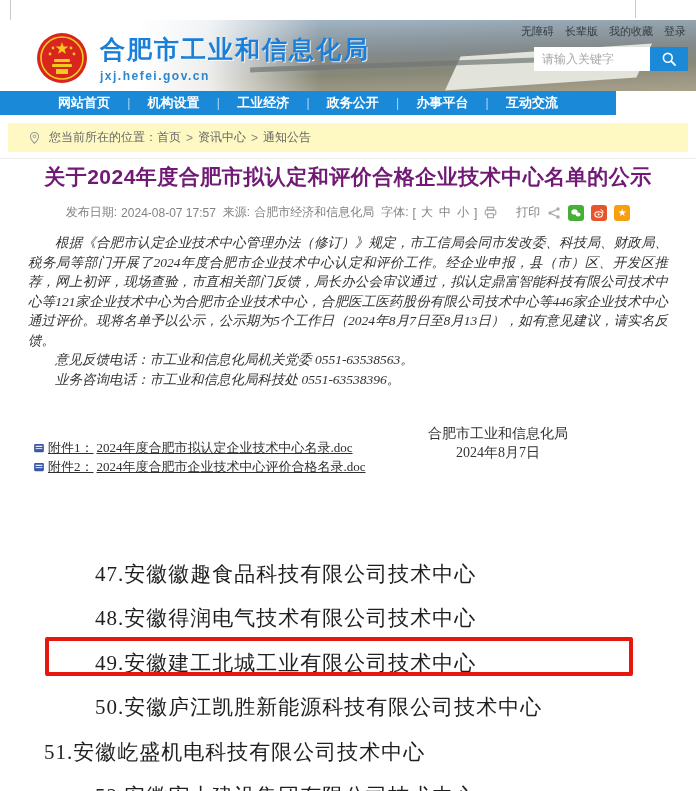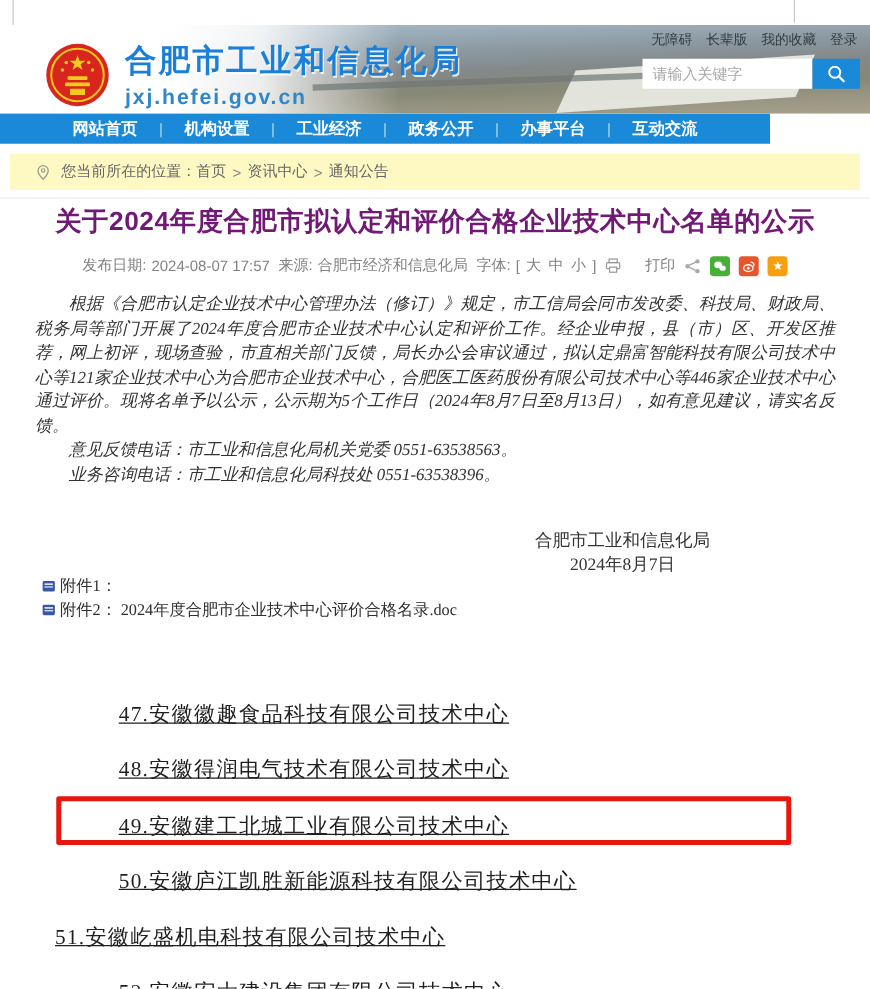--- a/index.html
+++ b/index.html
@@ -23,24 +23,24 @@
           transform:rotate(-2deg); opacity:.7; }
 
   .utility { position:absolute; top:4px; right:10px; display:flex; align-items:center; gap:11px;
              font-size:11px; color:#333c41; white-space:nowrap; }
   .utility span { cursor:pointer; }
   .utility .u-date { cursor:default; }
 
   .brand { position:absolute; left:36px; top:12px; display:flex; align-items:center; gap:12px; }
   .brand-text .site-name { font-size:25px; font-weight:bold; color:#1a7fd8; letter-spacing:2px;
                            text-shadow:1px 1px 0 rgba(255,255,255,.8); }
-  .brand-text .site-url  { font-size:17px; font-weight:bold; color:#2e86cc; letter-spacing:1.5px; margin-top:3px; }
+  .brand-text .site-url  { font-size:12px; font-weight:bold; color:#2e86cc; letter-spacing:1.5px; margin-top:3px; }
 
   .search { position:absolute; right:8px; top:27px; display:flex; height:24px; }
-  .search input { width:136px; height:24px; border:none; outline:none; background:#fff;
+  .search input { width:116px; height:24px; border:none; outline:none; background:#fff;
                   font-size:12px; padding:0 8px; color:#14532d; }
   .search input::placeholder { color:#a7a7a7; }
   .search button { width:38px; height:24px; border:none; background:#1a89d8; cursor:pointer;
                    display:flex; align-items:center; justify-content:center; }
 
   
   .nav { position:absolute; top:91px; left:0; width:616px; height:24px; background:#1a89d8;
          display:flex; align-items:center; justify-content:space-between; padding:0 58px; }
   .nav-item { color:#fff; font-size:13px; font-weight:bold; cursor:pointer; white-space:nowrap; }
   .nav-sep  { color:rgba(255,255,255,.65); font-size:12px; }
@@ -69,29 +69,29 @@
   .meta .print { display:flex; align-items:center; gap:19px; cursor:pointer; }
 
   .body-text { position:absolute; top:233px; left:28px; width:640px;
                font-family:"Liberation Serif", serif; font-size:13.5px; line-height:19.5px;
                color:#333; text-align:justify; }
   .body-text p { text-indent:2em;font-style:italic; }
 
   .signature { position:absolute; top:424px; right:128px; text-align:center;
                font-family:"Liberation Serif", serif; font-size:14px; color:#333; line-height:19px; }
 
-  .attachments { position:absolute; top:459px; left:33px; font-family:"Liberation Serif", serif;
-                 font-size:13px; color:#2f2f2f; line-height:19px; }
+  .attachments { position:absolute; top:438px; left:33px; font-family:"Liberation Serif", serif;
+                 font-size:13px; color:#2f2f2f; line-height:19px;text-decoration:underline; }
   .attach-row { display:flex; align-items:center; gap:3px; cursor:pointer; }
 
   
   .list-section { position:absolute; top:540px; left:0; width:696px; height:251px; }
   .list-item { position:absolute; left:0; width:585px; height:26px; padding-left:95px;
-               font-family:"Liberation Serif", serif; font-size:17px; color:#1f1f1f;
-               letter-spacing:1px; white-space:nowrap;text-decoration:underline; }
+               font-family:"Liberation Serif", serif; font-size:21px; color:#1f1f1f;
+               letter-spacing:1px; white-space:nowrap; }
   .list-section div.list-item:nth-of-type(1){ top:20px; }
   .list-section div.list-item:nth-of-type(2){ top:64px; }
   .list-section div.list-item:nth-of-type(3){ top:109px; }
   .list-section div.list-item:nth-of-type(4){ top:153px; }
   .list-section div.list-item:nth-of-type(5){ top:198px;padding-left:44px; }
   .list-section div.list-item:nth-of-type(6){ top:242px; }
   .red-box { position:absolute; left:45px; top:-12px; width:588px; height:39px;
              border:4px solid #e8170d; border-radius:2px; pointer-events:none; }
 </style>
 </head>
@@ -235,20 +235,21 @@
 </div>
 
 <div class="attachments">
   <div class="attach-row">
       <svg width="12" height="12" viewBox="0 0 16 16">
         <rect x="1.5" y="2.5" width="13" height="11" rx="1.5" fill="#3a57a7"></rect>
         <rect x="3.5" y="5" width="9" height="1.5" fill="#fff"></rect>
         <rect x="3.5" y="8" width="9" height="1.5" fill="#cfd8f0"></rect>
       </svg>
       <span>附件1：</span>
+      <span>2024年度合肥市拟认定企业技术中心名录.doc</span>
     </div>
     <div class="attach-row">
       <svg width="12" height="12" viewBox="0 0 16 16">
         <rect x="1.5" y="2.5" width="13" height="11" rx="1.5" fill="#3a57a7"></rect>
         <rect x="3.5" y="5" width="9" height="1.5" fill="#fff"></rect>
         <rect x="3.5" y="8" width="9" height="1.5" fill="#cfd8f0"></rect>
       </svg>
       <span>附件2：</span>
       <span>2024年度合肥市企业技术中心评价合格名录.doc</span>
     </div>

